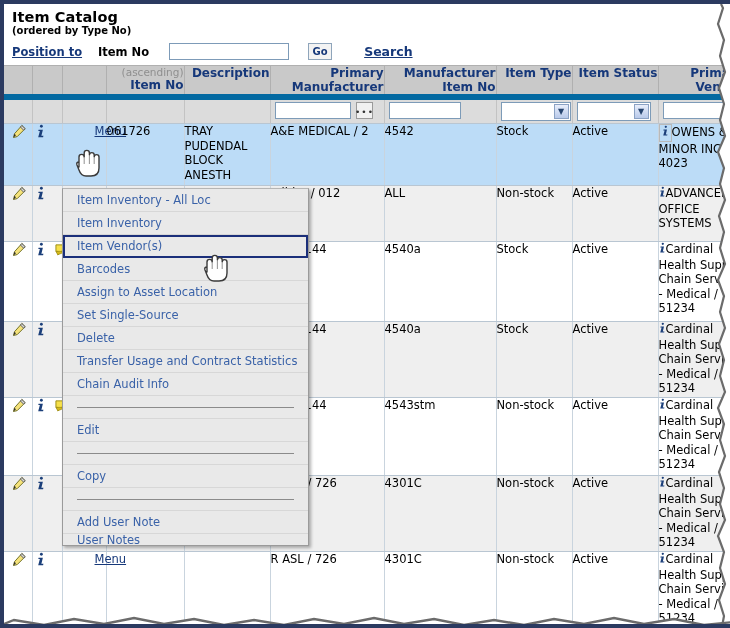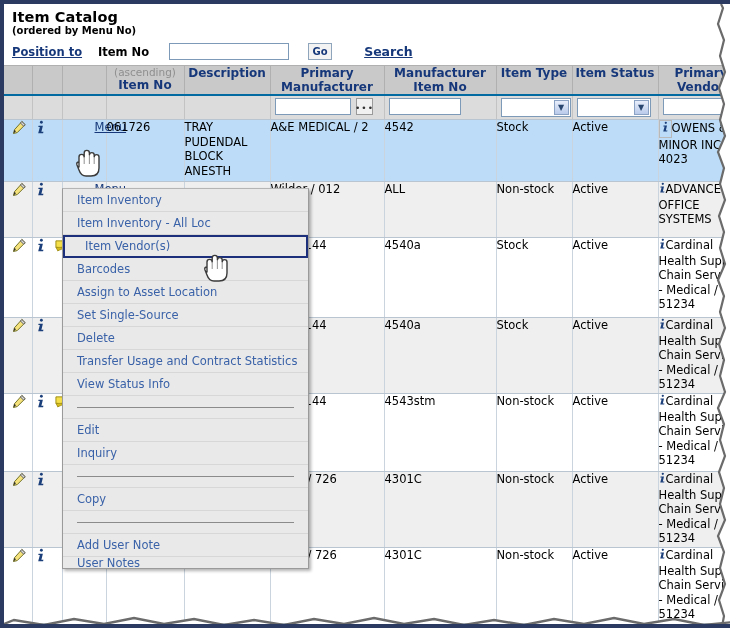--- a/index.html
+++ b/index.html
@@ -51,24 +51,24 @@
   }
   .searchlnk { margin-left:20px; font-size:12.5px; }
 
   
   table.grid { border-collapse:collapse; table-layout:fixed; width:740px; }
   table.grid td, table.grid th { padding:0; vertical-align:top; }
 
   thead th {
     background:#c9c9c9;
     border-right:1px solid #b0b0b0;
-    border-bottom:2px solid #0369a1;
+    border-bottom:6px solid #0369a1;
     border-top:1px solid #b0b0b0;
     height:24px;
-    text-align:center;
+    text-align:right;
     vertical-align:bottom;
     padding:2px 4px 4px 4px;
     font-weight:normal;
   }
   thead th .asc { display:block; color:#8f8f8f; font-size:10.5px; font-weight:normal; line-height:12px; }
   thead th .hlnk { color:#16387a; font-weight:bold; font-size:12px; cursor:pointer; }
 
   tr.filters td {
     background:#dcdcdc;
     border-right:1px solid #c3c3c3;
@@ -131,42 +131,42 @@
     height:23px; line-height:23px;
     padding-left:14px;
     color:#3a62a8; font-size:11.5px;
     border-bottom:1px solid #d7d7d7;
     cursor:pointer; white-space:nowrap;
   }
   #menu .mi.hot {
     border:2px solid #1b2f7a;
     background:#e9e9e9;
     height:23px; line-height:19px;
-    padding-left:20px;
+    padding-left:12px;
   }
   #menu .sepwrap { height:23px; border-bottom:1px solid #d7d7d7; display:flex; align-items:center; }
   #menu .sep { height:1px; background:#8b8b8b; margin:0 14px; flex:1; }
   #menu .mi.clipped { height:11px; line-height:12px; border-bottom:none; overflow:hidden; }
 
   
   .cursor { position:absolute; z-index:60; pointer-events:none; }
 
   
   .torn-right { position:absolute; top:0; right:0; width:14px; height:628px; z-index:55; }
   .torn-bottom { position:absolute; left:0; bottom:0; width:730px; height:16px; z-index:56; }
   .frame-b { position:absolute; left:0; bottom:0; width:730px; height:4px; background:#2b3a60; z-index:57; }
 </style>
 </head>
 <body>
 
 <div id="app">
 
   <div class="titlebar">
     <div class="title">Item Catalog</div>
-    <div class="subtitle">(ordered by Menu No)</div>
+    <div class="subtitle">(ordered by Type No)</div>
   </div>
 
   <div class="posbar">
     <span class="lnk" style="font-size:11.5px;">Position to</span>
     <span class="lbl">Item No</span>
     <input class="posinput" type="text" value="" style="">
     <div class="gobtn">Go</div>
     <span class="lnk searchlnk">Search</span>
   </div>
 
@@ -397,34 +397,33 @@
           <td>Active</td>
           <td class="vcell"><span class="ico iicon "><svg width="7" height="12" viewBox="0 0 8 16">
                 <circle cx="4.4" cy="2.4" r="1.5" fill="#1b3f7a"></circle>
                 <path d="M1.4 6 H6 L4.4 12.6 H6.6 L6.2 14 H1 L2.8 7.4 H1.1 Z" fill="#1b3f7a"></path>
               </svg></span><span>Cardinal Health Supply Chain Services - Medical / 51234</span></td>
         </tr>
       </tbody>
   </table>
 
   <div id="menu">
+      <div class="mi">Item Inventory - All Loc</div>
       <div class="mi">Item Inventory</div>
-      <div class="mi">Item Inventory - All Loc</div>
       <div class="mi hot">Item Vendor(s)</div>
       <div class="mi">Barcodes</div>
       <div class="mi">Assign to Asset Location</div>
       <div class="mi">Set Single-Source</div>
       <div class="mi">Delete</div>
       <div class="mi">Transfer Usage and Contract Statistics</div>
-      <div class="mi">View Status Info</div>
+      <div class="mi">Chain Audit Info</div>
       <div class="sepwrap">
         <div class="sep"></div>
       </div>
       <div class="mi">Edit</div>
-      <div class="mi">Inquiry</div>
       <div class="sepwrap">
         <div class="sep"></div>
       </div>
       <div class="mi">Copy</div>
       <div class="sepwrap">
         <div class="sep"></div>
       </div>
       <div class="mi">Add User Note</div>
       <div class="mi clipped">User Notes</div>
     </div>

